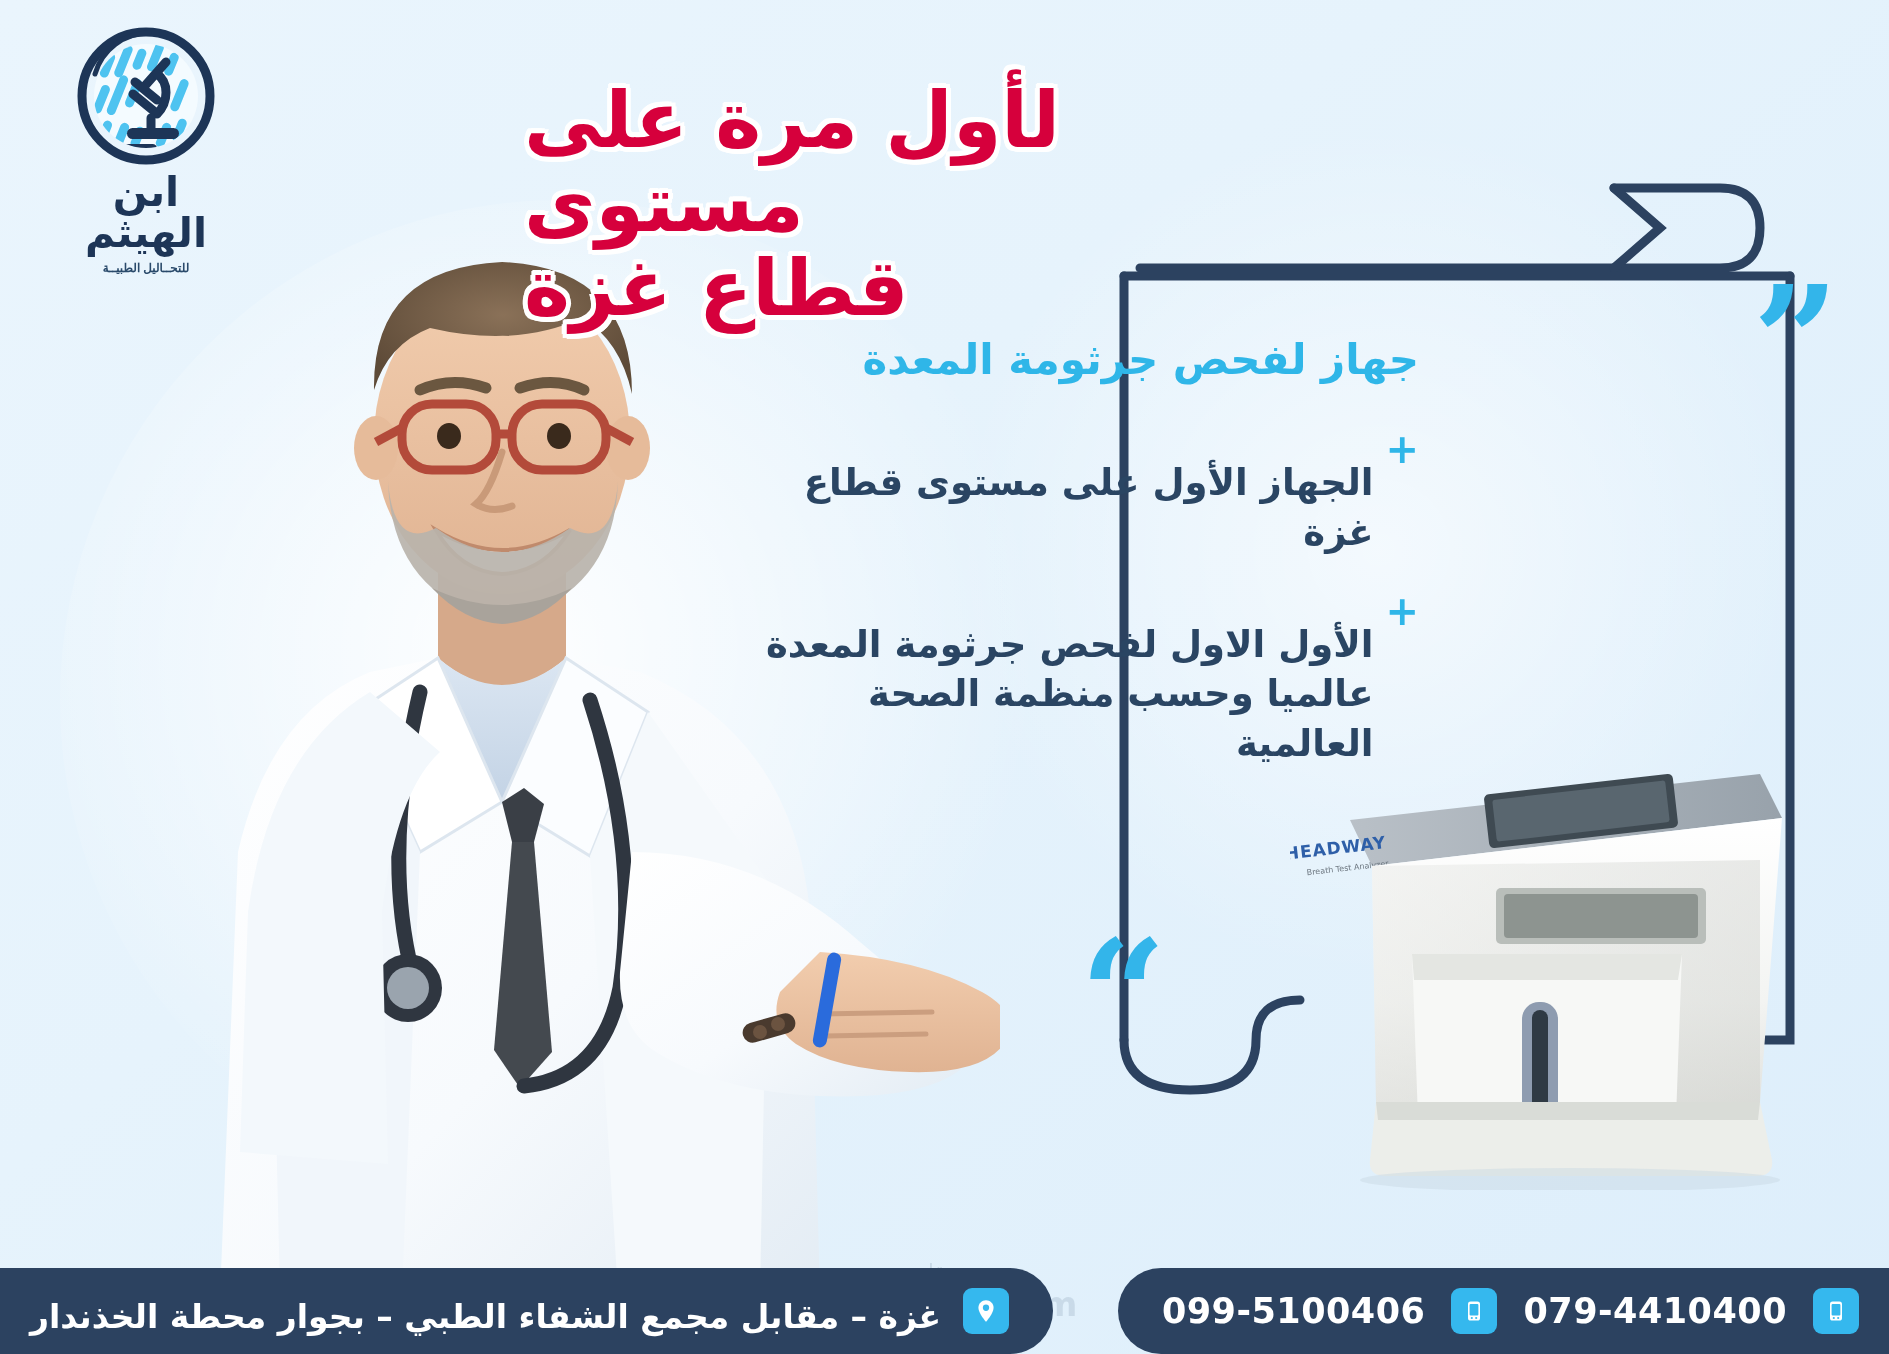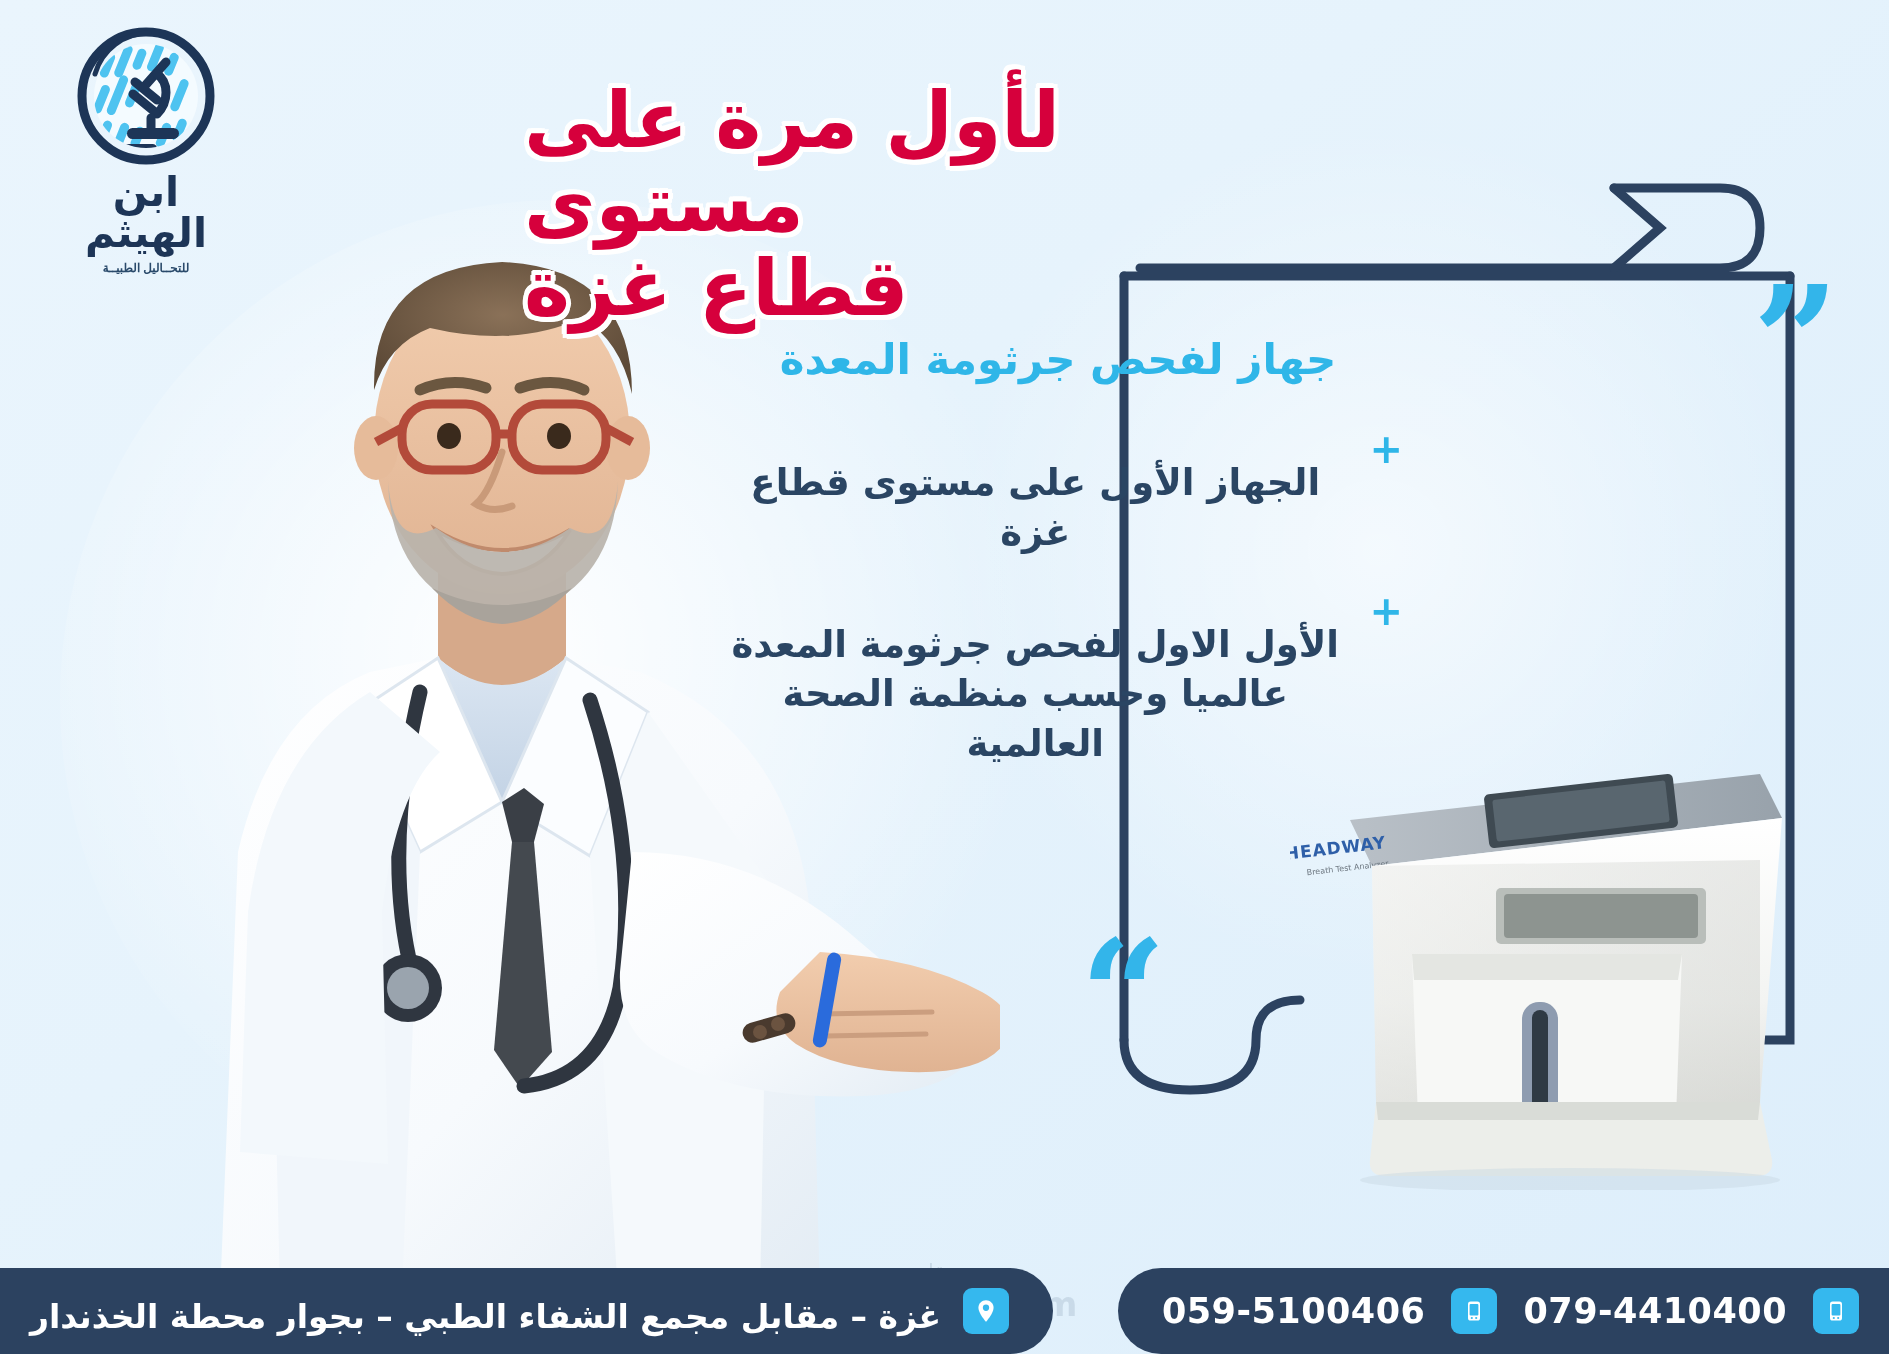--- a/index.html
+++ b/index.html
@@ -105,25 +105,25 @@
     line-height: .72;
     z-index: 7;
     user-select: none;
   }
   .quote-top { right: 50px; top: 286px; font-size: 150px; }
   .quote-bot { left: 1080px; top: 940px; font-size: 150px; }
 
   
   .panel {
     position: absolute;
-    right: 486px;
+    right: 470px;
     top: 330px;
     width: 690px;
     direction: rtl;
-    text-align: center;
+    text-align: right;
     z-index: 6;
   }
   .lead {
     color: #2fb6e8;
     font-size: 42px;
     font-weight: bold;
     line-height: 1.42;
     margin: 0 0 36px 0;
   }
   .bullet {
@@ -492,21 +492,21 @@
       <span class="ico-sq">
         <svg viewBox="0 0 24 24" width="26" height="26">
           <path d="M12 2C8.1 2 5 5.1 5 9c0 5.2 7 13 7 13s7-7.8 7-13c0-3.9-3.1-7-7-7z" fill="#ffffff"></path>
           <circle cx="12" cy="9" r="2.9" fill="#35b8ee"></circle>
         </svg>
       </span>
       <span class="addr">غزة – مقابل مجمع الشفاء الطبي – بجوار محطة الخذندار</span>
     </div>
 
     <div class="bar bar-right">
-      <span class="phone">059-5100406</span>
+      <span class="phone">099-5100406</span>
       <span class="ico-sq">
         <svg viewBox="0 0 24 24" width="24" height="24">
           <rect x="6" y="2.5" width="12" height="19" rx="2.6" fill="#ffffff"></rect>
           <rect x="7.6" y="5" width="8.8" height="11.5" rx="1" fill="#35b8ee"></rect>
           <circle cx="9.8" cy="19" r="1.1" fill="#35b8ee"></circle>
           <circle cx="14.2" cy="19" r="1.1" fill="#35b8ee"></circle>
         </svg>
       </span>
       <span class="phone">079-4410400</span>
       <span class="ico-sq">

